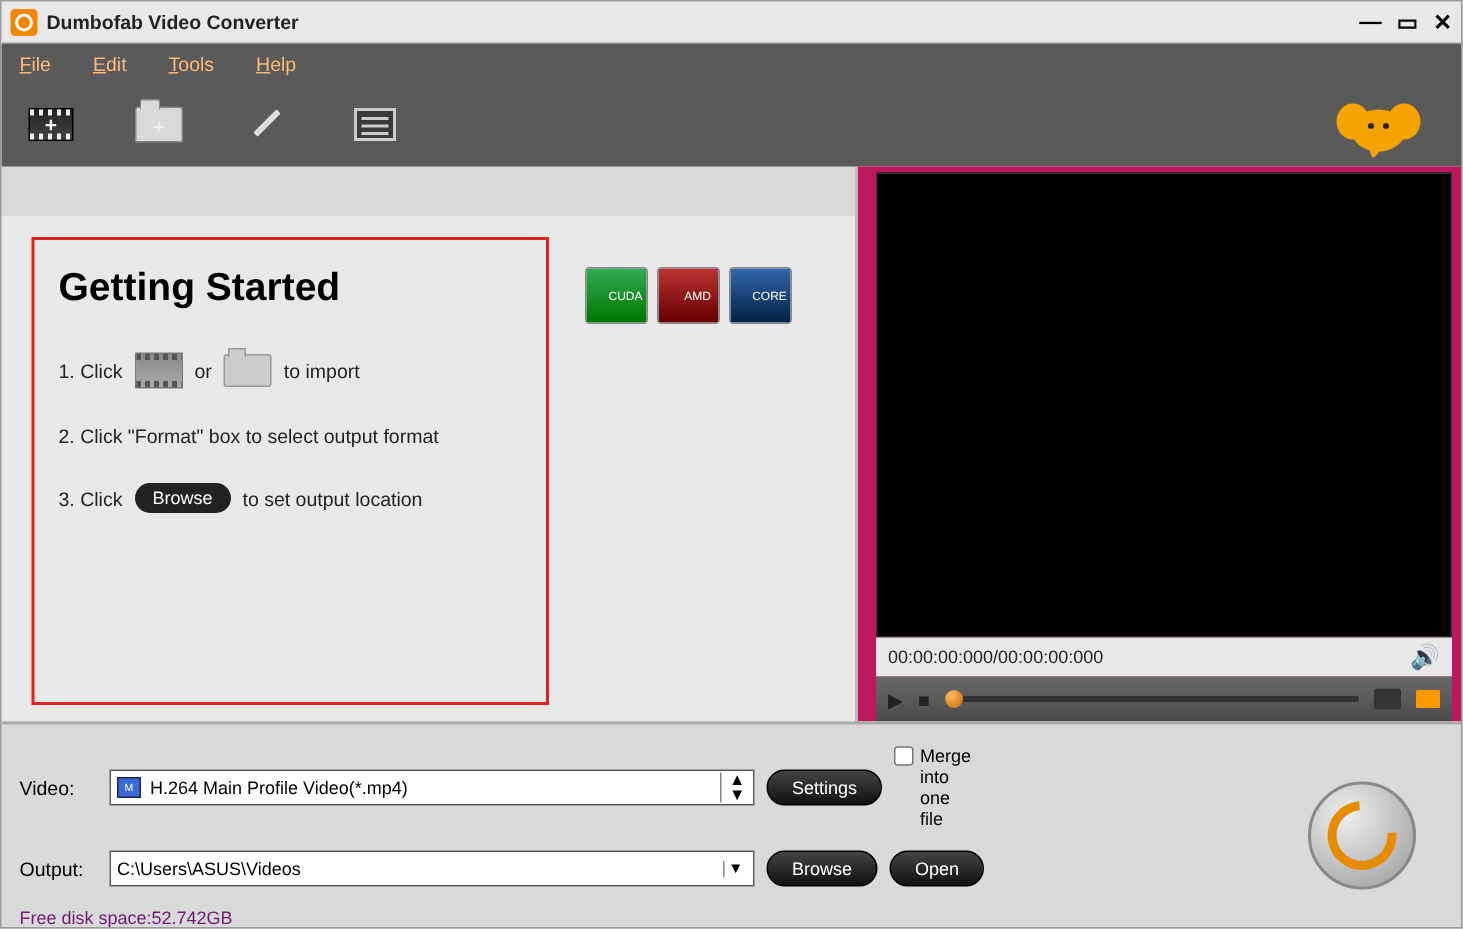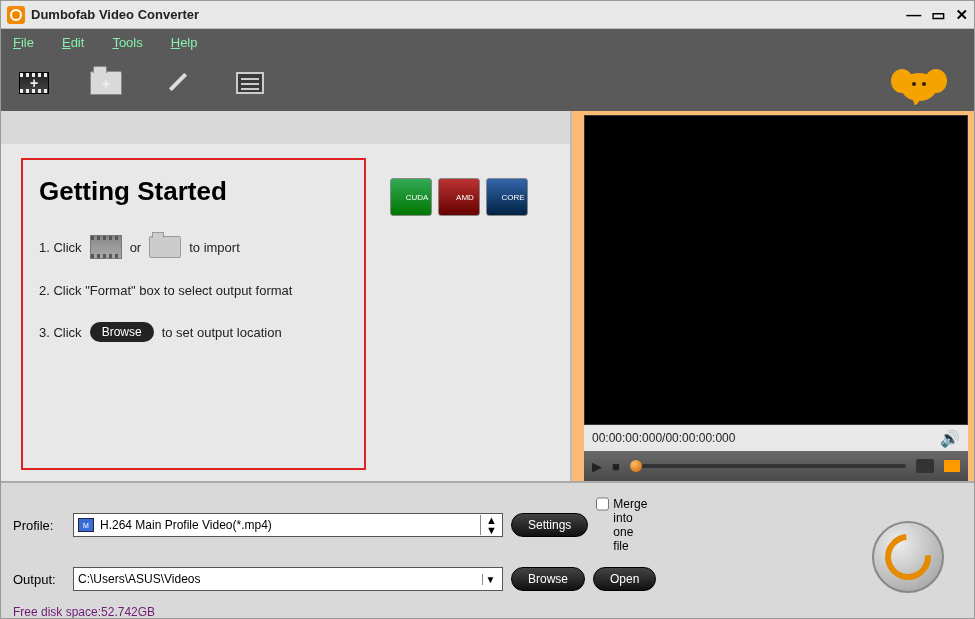--- a/index.html
+++ b/index.html
@@ -6,21 +6,21 @@
   body { width: 975px; height: 619px; background: #d9d9d9; border: 1px solid #999; overflow: hidden; }
 
   .titlebar { height: 28px; background: #e8e8e8; display: flex; align-items: center; padding: 0 6px; border-bottom: 1px solid #bbb; }
   .titlebar .logo { width: 18px; height: 18px; background: #f28800; border-radius: 3px; margin-right: 6px; display: flex; align-items: center; justify-content: center; }
   .titlebar .logo::before { content:""; width:8px; height:8px; border:2px solid #fff; border-radius:50%; }
   .titlebar .title { font-weight: bold; font-size: 13px; color: #222; }
   .titlebar .winbtns { margin-left: auto; display: flex; gap: 10px; font-size: 15px; font-weight: bold; }
   .titlebar .winbtns span { cursor: pointer; }
 
   .chrome { background: #5a5a5a; }
-  .menubar { height: 26px; display: flex; align-items: center; padding: 0 12px; gap: 28px; color: #86efac; font-size: 13px; }
+  .menubar { height: 26px; display: flex; align-items: center; padding: 0 12px; gap: 28px; color: #fdba74; font-size: 13px; }
   .menubar span { cursor: pointer; }
   .menubar .ul { text-decoration: underline; }
 
   .toolbar { height: 56px; display: flex; align-items: center; padding: 0 14px; gap: 34px; position: relative; }
   .tbtn { width: 38px; height: 34px; display: flex; align-items: center; justify-content: center; cursor: pointer; }
   .icon-film { width: 30px; height: 22px; background: linear-gradient(#222,#444); border: 1px solid #000; position: relative; }
   .icon-film::before, .icon-film::after { content:""; position:absolute; left:0; right:0; height:4px; background: repeating-linear-gradient(90deg,#eee 0 3px,transparent 3px 6px); }
   .icon-film::before { top:0; } .icon-film::after { bottom:0; }
   .plus { position:absolute; inset:0; display:flex; align-items:center; justify-content:center; color:#eee; font-weight:bold; font-size:14px; }
   .icon-folder { width: 32px; height: 24px; background:#d9d9d9; border-radius:2px 2px 0 0; position:relative; border:1px solid #888; }
@@ -46,21 +46,21 @@
   .pill { background:#222; color:#fff; border-radius:12px; padding:3px 12px; font-size:12px; display:inline-block; }
   .convert-orb { width:30px; height:30px; border-radius:50%; background:radial-gradient(circle at 35% 30%, #666, #111); border:2px solid #444; display:inline-flex; align-items:center; justify-content:center; }
   .convert-orb::before { content:""; width:14px; height:14px; border:3px solid #f90; border-radius:50%; border-top-color:transparent; transform:rotate(30deg); }
 
   .gpu-badges { display:flex; gap:6px; margin-left: 24px; margin-top: 20px; }
   .gpu { width:42px; height:38px; border:1px solid #888; border-radius:3px; font-size:8px; color:#fff; display:flex; flex-direction:column; align-items:center; justify-content:center; font-weight:normal;padding-left:12px; }
   .gpu.nv { background:linear-gradient(#3a5,#070); } 
   .gpu.amd { background:linear-gradient(#b33,#600); }
   .gpu.intel { background:linear-gradient(#36a,#024);text-align:center; }
 
-  .right { width: 404px; background:#fdba74; border-left: 2px solid #bbb; padding: 4px 6px 0 12px; display:flex; flex-direction:column; }
+  .right { width: 404px; background:#be185d; border-left: 2px solid #bbb; padding: 4px 6px 0 12px; display:flex; flex-direction:column; }
   .preview { flex:1; background:#000; border:1px solid #333; }
   .timebar { height:26px; background:#e8e8e8; display:flex; align-items:center; padding:0 8px; font-size:12px; color:#222; }
   .timebar .vol { margin-left:auto; color:#888; font-size:16px; }
   .player { height:30px; background:linear-gradient(#6a6a6a,#4a4a4a); display:flex; align-items:center; padding:0 8px; gap:10px; }
   .player .pbtn { color:#222; font-size:13px; cursor:pointer; }
   .player .track { flex:1; height:4px; background:#333; border-radius:2px; position:relative; }
   .player .track::before { content:""; position:absolute; left:0; top:-4px; width:12px; height:12px; border-radius:50%; background:radial-gradient(circle at 35% 30%, #fb6, #c60); }
   .player .cam { width:18px; height:14px; background:#333; border-radius:2px; }
   .player .fold { width:16px; height:12px; background:#f90; border-radius:1px; }
 
@@ -167,21 +167,21 @@
       <span class="pbtn">■</span>
       <div class="track"></div>
       <div class="cam"></div>
       <div class="fold"></div>
     </div>
   </div>
 </div>
 
 <div class="bottom">
   <div class="row">
-    <label>Profile:</label>
+    <label>Video:</label>
     <div class="combo">
       <div class="fmticon">M</div>
       <span>H.264 Main Profile Video(*.mp4)</span>
       <div class="arrow">▲<br>▼</div>
     </div>
     <div class="btn">Settings</div>
     <label class="chk">
       <input type="checkbox" style="">
       <span>Merge into one file</span>
     </label>

